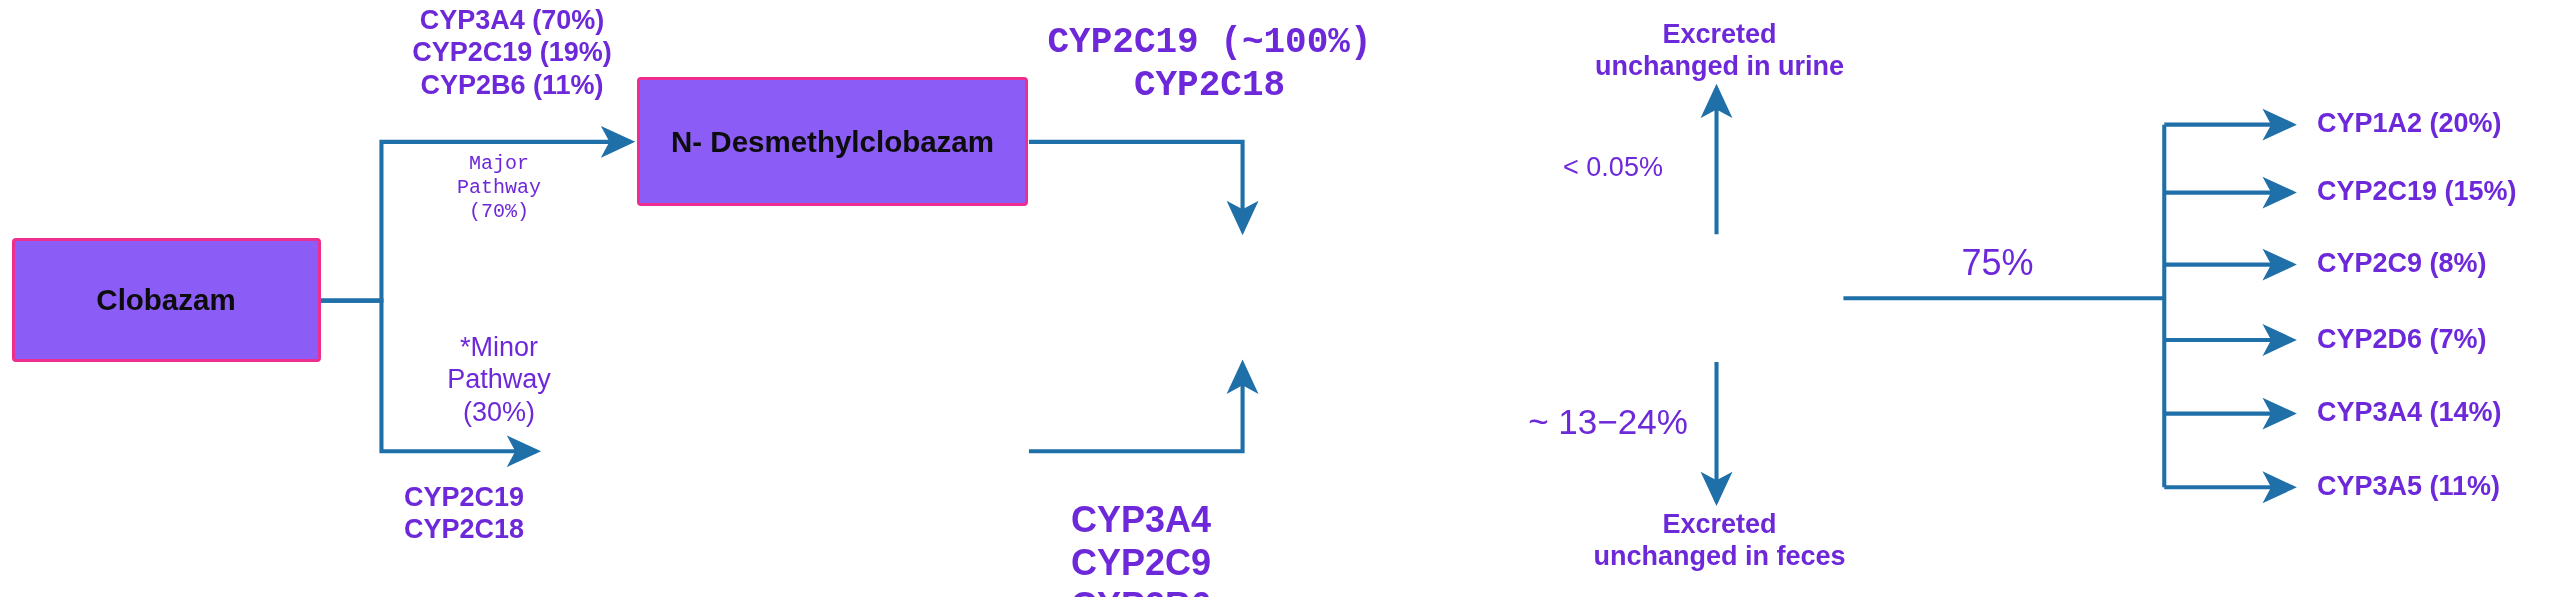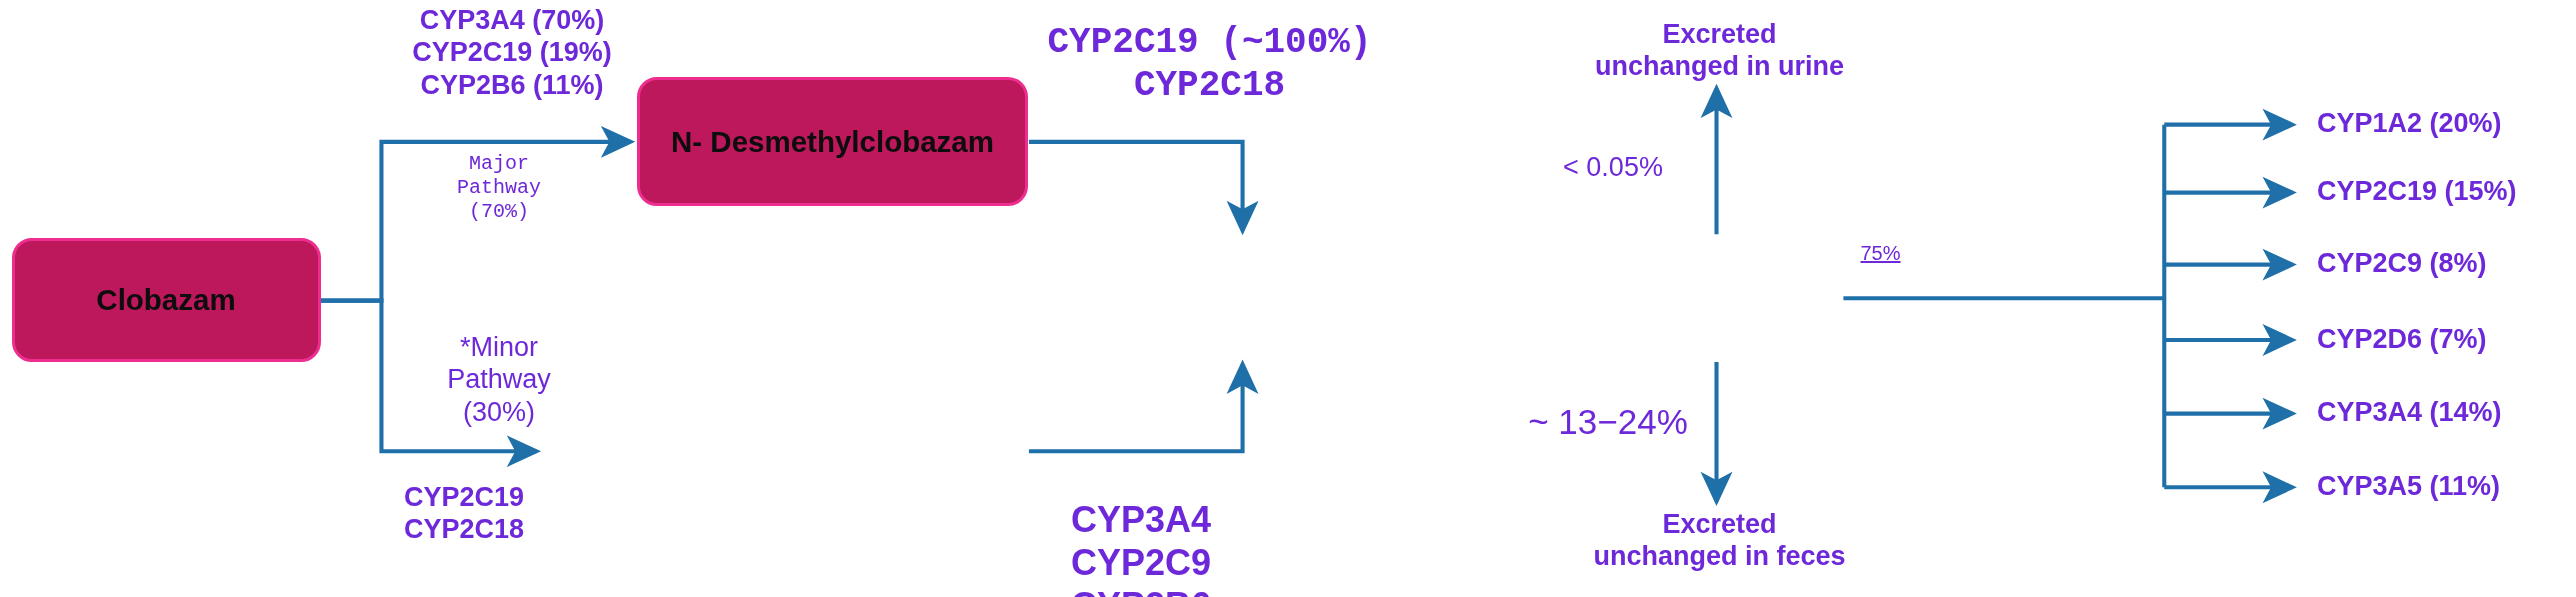--- a/index.html
+++ b/index.html
@@ -22,22 +22,22 @@
     left: 0;
     top: 0;
     width: 2576px;
     height: 598px;
     pointer-events: none;
   }
   .node {
     position: absolute;
     box-sizing: border-box;
     border: 3.3px solid #ee2e8e;
-    border-radius: 20px;
-    background: #be185d;
+    border-radius: 4px;
+    background: #8b5cf6;
     display: flex;
     align-items: center;
     justify-content: center;
     text-align: center;
     color: #0d0d0d;
     font-weight: bold;
     line-height: 1.14;
   }
   .node span { display: block; padding: 0 8.2px; }
   .lbl {
@@ -124,21 +124,21 @@
   <div class="lbl bold" style="left:1572px; top:18px; width:295px; font-size:27px;">Excreted
 unchanged in urine</div>
 
   <div class="lbl" style="left:1531px; top:151px; width:164px; font-size:27px;">&lt; 0.05%</div>
 
   <div class="lbl bold" style="left:1572px; top:508px; width:295px; font-size:27px;">Excreted
 unchanged in feces</div>
 
   <div class="lbl" style="left:1518px; top:401px; width:180px; font-size:35px;">~ 13−24%</div>
 
-  <div class="lbl" style="left:1815px; top:241px; width:131px; font-size:20px;text-decoration:underline;">75%</div>
+  <div class="lbl" style="left:1932px; top:241px; width:131px; font-size:36px;">75%</div>
 
 
   <div class="lbl bold left" style="left:2317px; top:107px; width:270px; font-size:27px;">CYP1A2 (20%)</div>
   <div class="lbl bold left" style="left:2317px; top:175px; width:270px; font-size:27px;">CYP2C19 (15%)</div>
   <div class="lbl bold left" style="left:2317px; top:247px; width:270px; font-size:27px;">CYP2C9 (8%)</div>
   <div class="lbl bold left" style="left:2317px; top:323px; width:270px; font-size:27px;">CYP2D6 (7%)</div>
   <div class="lbl bold left" style="left:2317px; top:396px; width:270px; font-size:27px;">CYP3A4 (14%)</div>
   <div class="lbl bold left" style="left:2317px; top:470px; width:270px; font-size:27px;">CYP3A5 (11%)</div>
 
 </div>

